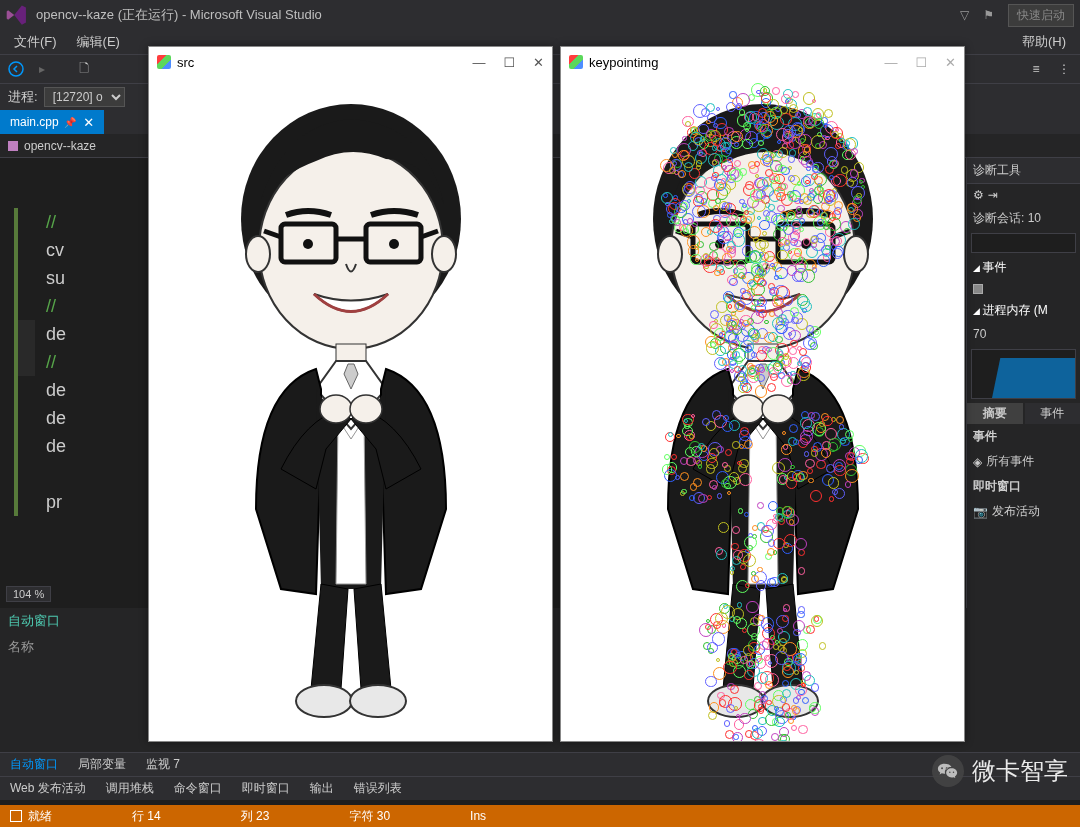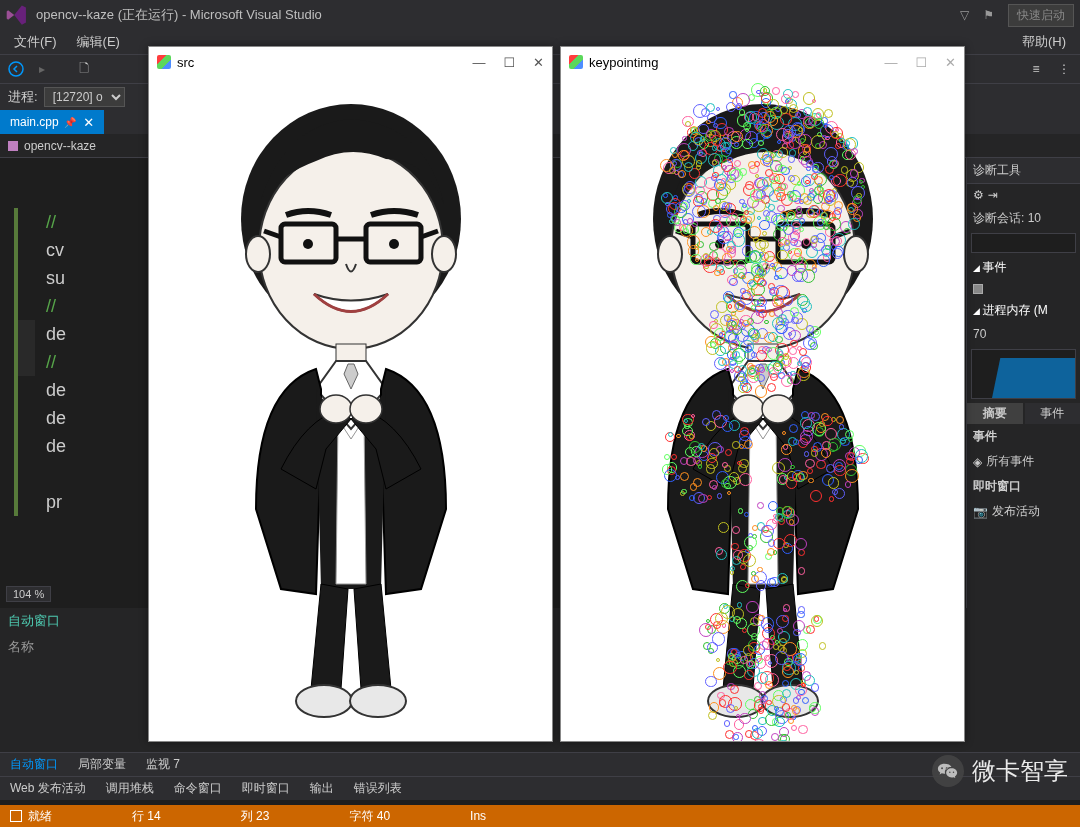--- a/index.html
+++ b/index.html
@@ -201,21 +201,21 @@
   <span>错误列表</span>
 </div>
 
 <div class="statusbar">
   <span style="display:flex;align-items:center">
       <span class="sq"></span>
       <span>就绪</span>
     </span>
   <span>行 14</span>
   <span>列 23</span>
-  <span>字符 40</span>
+  <span>字符 30</span>
   <span>Ins</span>
 </div>
 
 <div class="fwin" style="left:148px; top:46px; width:405px; height:696px;">
   <div class="ft">
     <span class="cv"></span>
     <span>src</span>
     <div class="ctr">
       <span>—</span>
       <span>☐</span>

